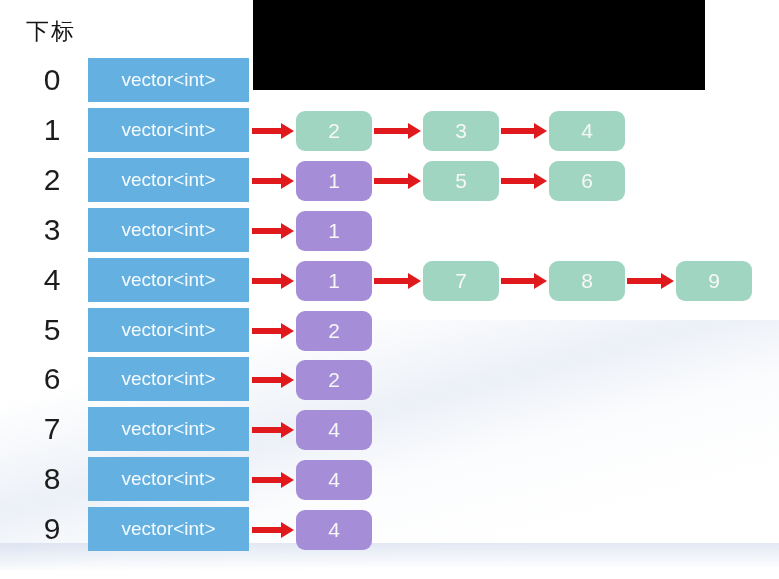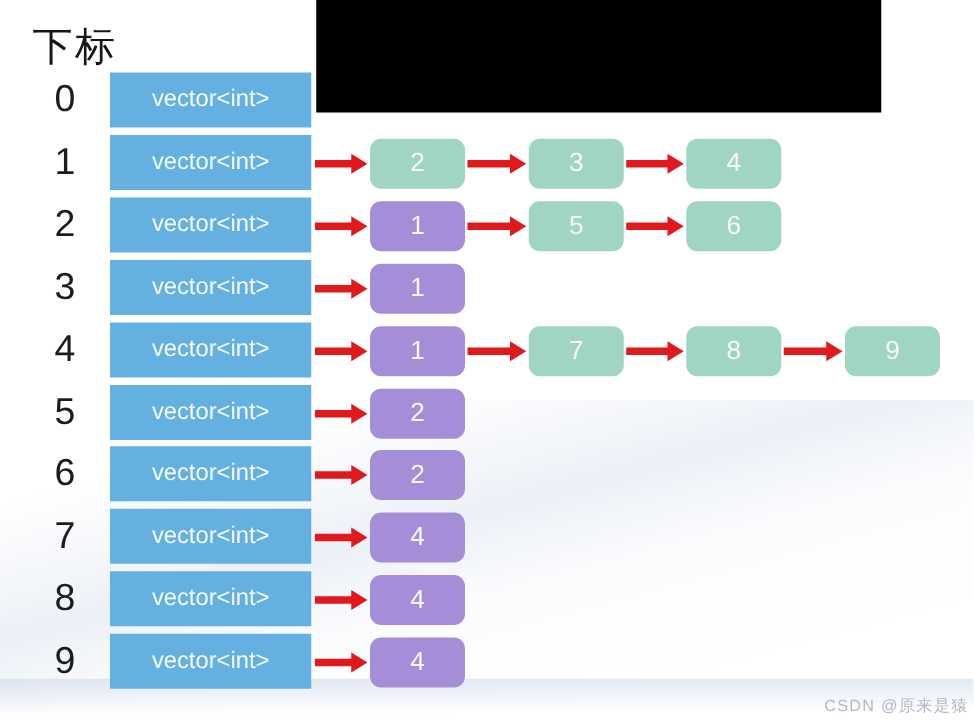--- a/index.html
+++ b/index.html
@@ -8,21 +8,21 @@
 
   
   .bg-band1{position:absolute;left:0;top:320px;width:779px;height:250px;pointer-events:none;
     background:linear-gradient(165deg,rgba(193,207,229,0) 18%,rgba(193,207,229,0.30) 42%,rgba(235,240,248,0.18) 58%,rgba(193,207,229,0) 80%);}
   .bg-band2{position:absolute;left:0;top:543px;width:779px;height:24px;pointer-events:none;
     background:linear-gradient(to bottom,rgba(199,211,232,0.50),rgba(228,235,247,0.10));}
 
   .black-panel{position:absolute;left:253px;top:0;width:452px;height:90px;background:#000;}
 
   .hdr{position:absolute;color:#161616;}
-  .hdr-index{left:26px;top:16px;font-size:32px;letter-spacing:2px;}
+  .hdr-index{left:26px;top:16px;font-size:23px;letter-spacing:2px;}
   .hdr-edges{left:127px;top:14px;font-size:25px;font-family:"DejaVu Sans Mono","Liberation Mono",monospace;}
 
   .row-index{position:absolute;width:52px;text-align:center;font-size:30px;color:#1c1c1c;line-height:38px;}
 
   .vec-box{position:absolute;width:161px;height:44px;background:#64b1e1;
     display:flex;align-items:center;justify-content:center;}
   .vec-box span{color:#f6fbff;font-size:19px;}
 
   .node{position:absolute;width:76px;height:40px;border-radius:9px;
     display:flex;align-items:center;justify-content:center;color:#f7f7f7;font-size:21px;}
@@ -163,14 +163,13 @@
       <div class="vec-box" style="left: 88px; top: 507px;">
         <span>vector&lt;int&gt;</span>
       </div>
       <div class="arrow" style="left: 252px; width: 42px; top: 522px;">
         <div class="shaft"></div>
         <div class="head"></div>
       </div>
       <div class="node purple" style="left: 296px; top: 510px;">4</div>
     </div>
 
-  <div class="watermark">CSDN @原来是猿</div>
 </div>
 
 </body></html>

